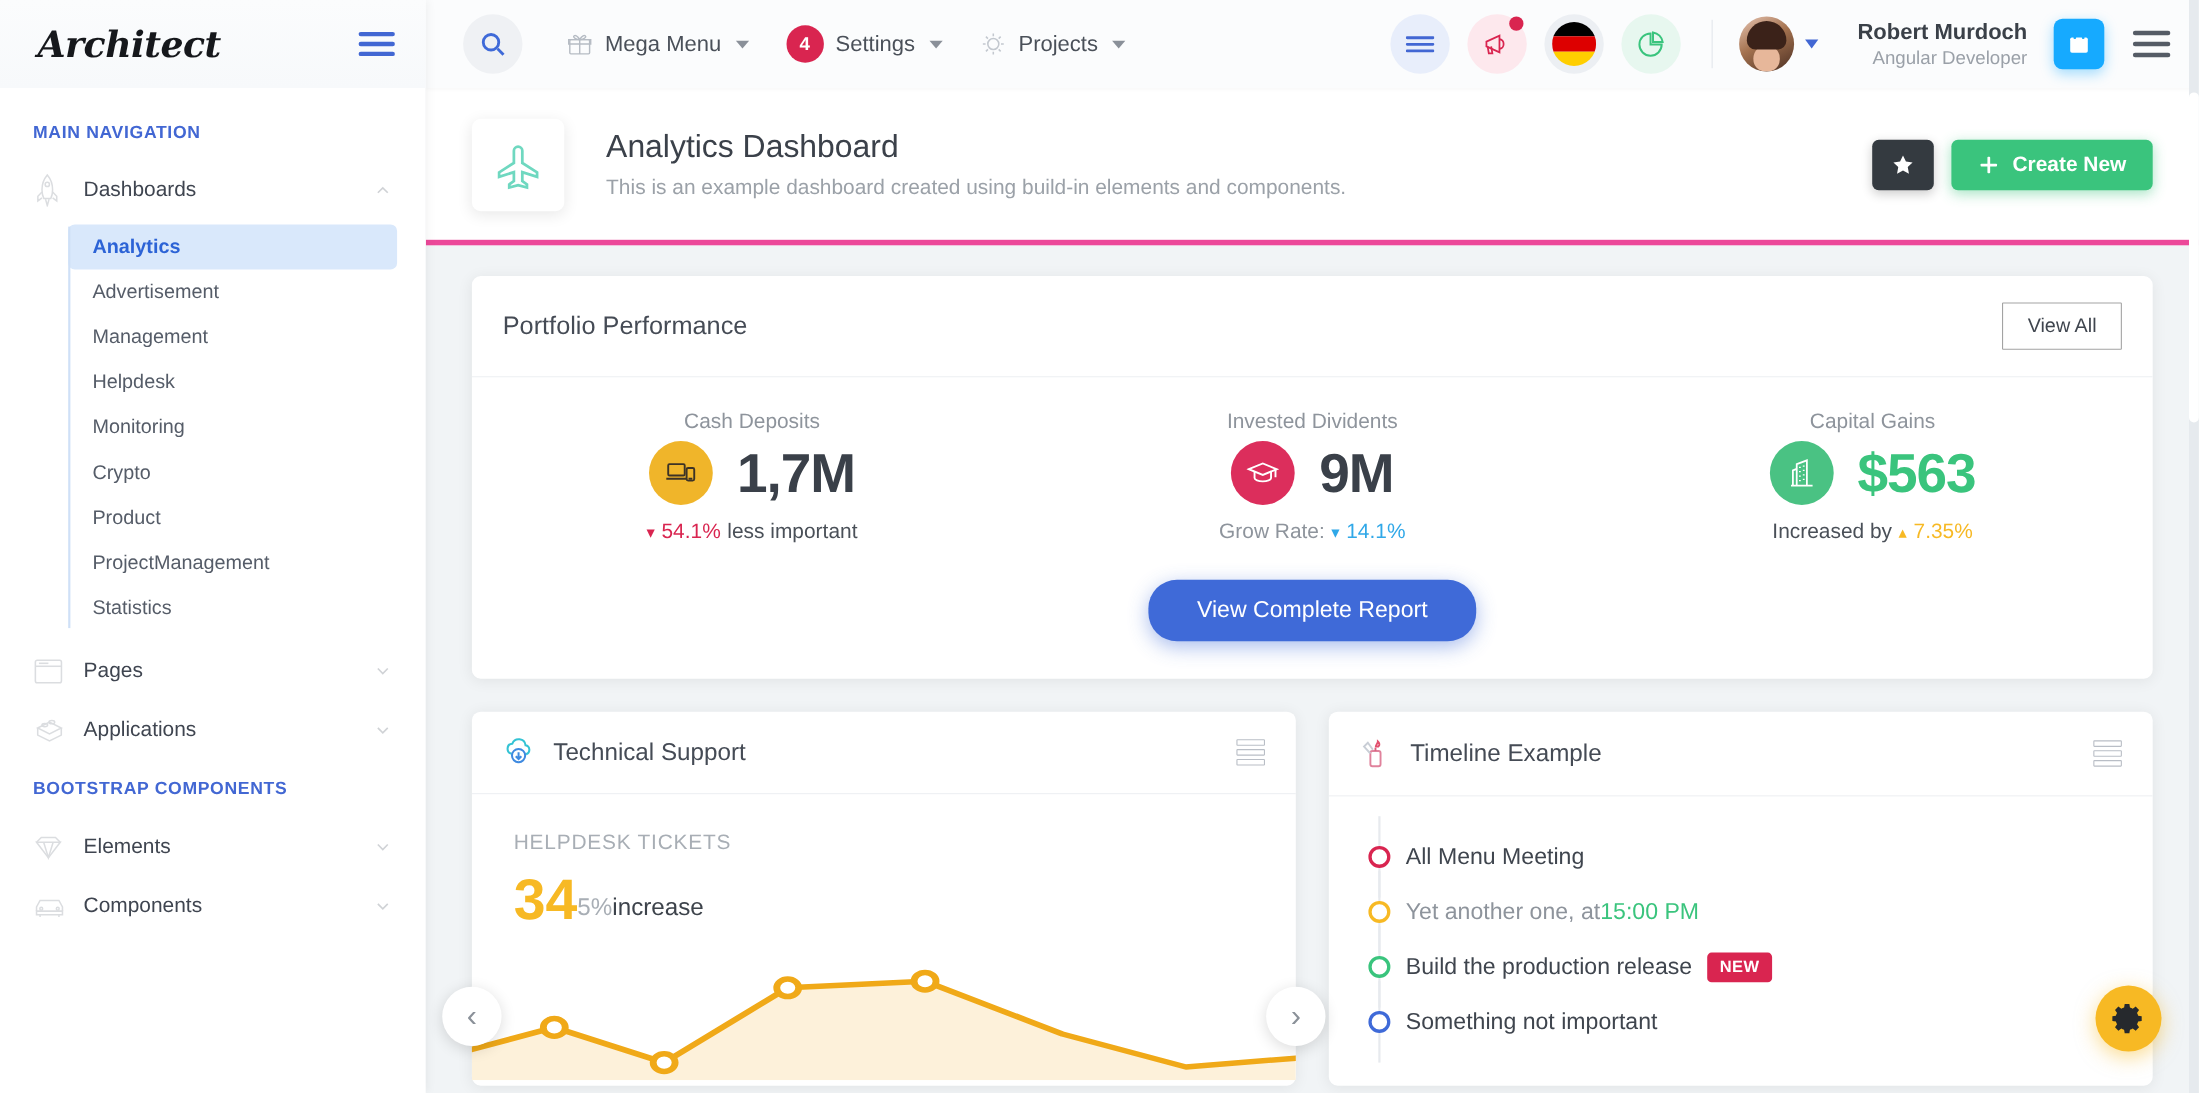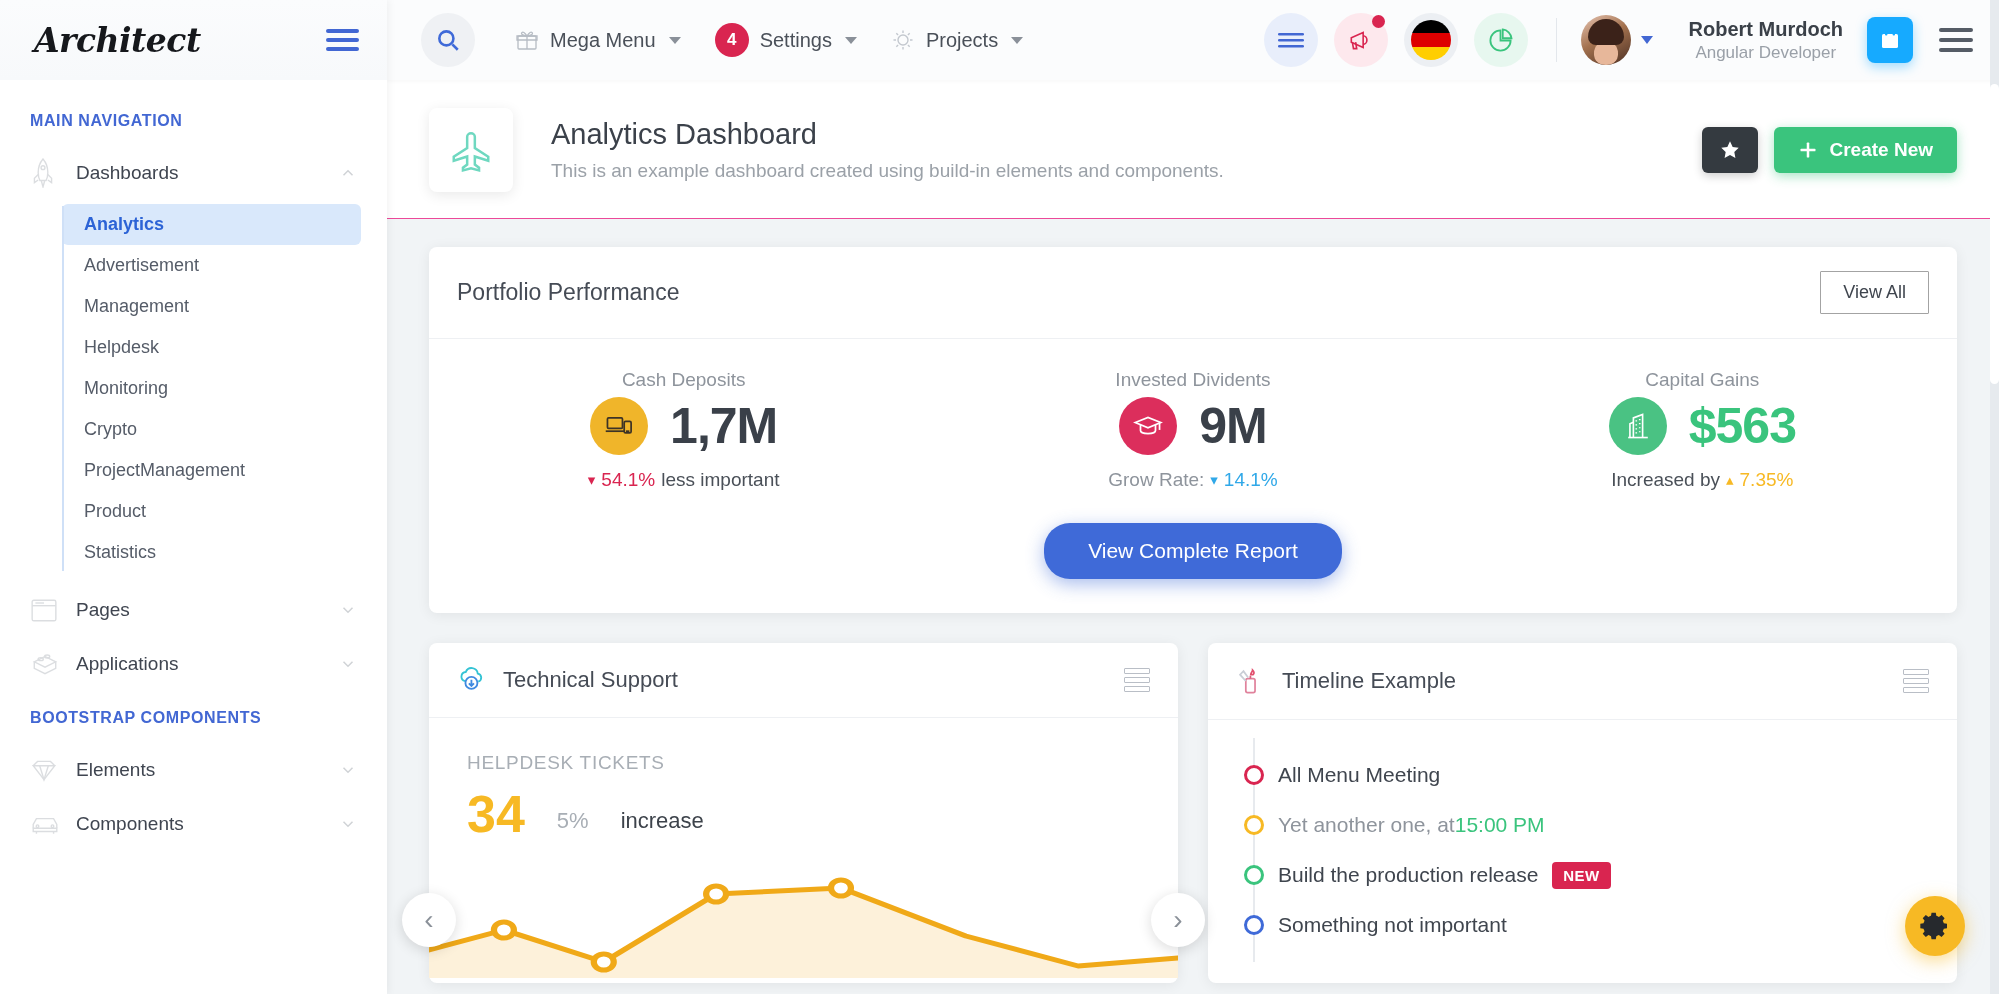--- a/index.html
+++ b/index.html
@@ -79,31 +79,31 @@
   .divider-v { width: 1px; height: 44px; background: #e3e7ec; margin: 0 24px 0 28px; }
   .avatar {
     width: 50px; height: 50px; border-radius: 50%; overflow: hidden;
     background: linear-gradient(150deg,#e8c6b4,#a4724f 45%,#4a2e22);
     position: relative; flex: 0 0 50px;
   }
   .avatar:after { content:""; position:absolute; left:13px; top:26px; width:24px; height:24px; border-radius:50% 50% 45% 45%; background:#e7b79a; }
   .avatar:before { content:""; position:absolute; left:7px; top:4px; width:36px; height:26px; border-radius:18px 18px 8px 8px; background:#3b2219; z-index:2; }
   .av-caret { width:0;height:0;border-left:6px solid transparent;border-right:6px solid transparent;border-top:8px solid #4267d3; margin-left:10px; }
   .uname { font-size: 20px; font-weight: 700; color: #3a4048; line-height: 1.15; text-align: right; }
-  .urole { font-size: 17px; color: #9aa0a8; text-align: center; margin-top: 2px; }
+  .urole { font-size: 17px; color: #9aa0a8; text-align: right; margin-top: 2px; }
   .cal-btn { width: 46px; height: 46px; border-radius: 8px; background: #16aaff; display: flex; align-items: center; justify-content: center; margin-left: 24px; cursor: pointer; box-shadow: 0 4px 12px rgba(22,170,255,.4); }
   .burger-dark { display: flex; flex-direction: column; gap: 6px; margin-left: 26px; cursor: pointer; }
   .burger-dark i { width: 34px; height: 4px; background: #555c66; border-radius: 2px; display: block; }
 
   
   .content { flex: 1; overflow: hidden; position: relative; }
 
   .page-head {
     background: #fff; padding: 28px 42px 26px 42px; display: flex; align-items: center;
-    border-bottom: 1px solid #ec4899;
+    border-bottom: 5px solid #ec4899;
   }
   .ph-icon {
     width: 84px; height: 84px; border-radius: 8px; background: #fff;
     box-shadow: 0 3px 14px rgba(0,0,0,.09); display: flex; align-items: center; justify-content: center;
     flex: 0 0 84px; margin-right: 38px;
   }
   .ph-title { font-size: 29px; color: #3b414a; font-weight: 400; }
   .ph-sub { font-size: 19px; color: #9ba1a8; margin-top: 9px; }
   .ph-actions { margin-left: auto; display: flex; gap: 16px; }
   .star-btn {
@@ -151,21 +151,21 @@
 
   .grid2 { display: flex; gap: 30px; margin-top: 30px; }
   .col { flex: 1; }
 
   .hcard-head { display: flex; align-items: center; gap: 16px; padding: 23px 28px; border-bottom: 1px solid #eef0f3; }
   .menu-ico { margin-left: auto; display: flex; flex-direction: column; gap: 3px; cursor: pointer; }
   .menu-ico i { display: block; width: 26px; height: 6px; background: #fff; border: 1px solid #b9bec6; border-radius: 1px; }
 
   .ts-body { padding: 34px 38px 0 38px; position: relative; height: 230px; }
   .ts-label { font-size: 19px; color: #a8aeb5; letter-spacing: .7px; }
-  .ts-row { display: flex; align-items: flex-end; gap: 32px; margin-top: 16px; }
+  .ts-row { display: flex; align-items: flex-end; gap: 0; margin-top: 16px; }
   .ts-num { font-size: 52px; font-weight: 700; color: #f7b924; line-height: .95; }
   .ts-pct { font-size: 22px; color: #a8aeb5; padding-bottom: 5px; }
   .ts-inc { font-size: 22px; color: #3d434b; padding-bottom: 5px; }
   .chart-svg { position: absolute; left: 0; right: 0; bottom: -30px; width: 100%; }
 
   .arrow-btn {
     position: absolute; width: 54px; height: 54px; border-radius: 50%; background: #fff;
     box-shadow: 0 3px 14px rgba(0,0,0,.14); display: flex; align-items: center; justify-content: center;
     cursor: pointer; z-index: 3; font-size: 28px; color: #8b9199; font-family: "Liberation Sans", sans-serif;
   }
@@ -228,22 +228,22 @@
           </svg>
       </div>
 
       <div class="sub" id="dash-sub">
           <div class="sub-item active">Analytics</div>
           <div class="sub-item">Advertisement</div>
           <div class="sub-item">Management</div>
           <div class="sub-item">Helpdesk</div>
           <div class="sub-item">Monitoring</div>
           <div class="sub-item">Crypto</div>
+          <div class="sub-item">Product</div>
           <div class="sub-item">ProjectManagement</div>
-          <div class="sub-item">Product</div>
           <div class="sub-item">Statistics</div>
         </div>
 
       <div class="sb-row">
         <span class="ico">
           <svg width="28" height="26" viewBox="0 0 26 24" fill="none" stroke="#9aa0a8" stroke-width="1.3">
             <rect x="2" y="3" width="22" height="19" rx="1.5"></rect>
               <path d="M2 8h22"></path>
               <path d="M5 5.5h8"></path>
           </svg>

